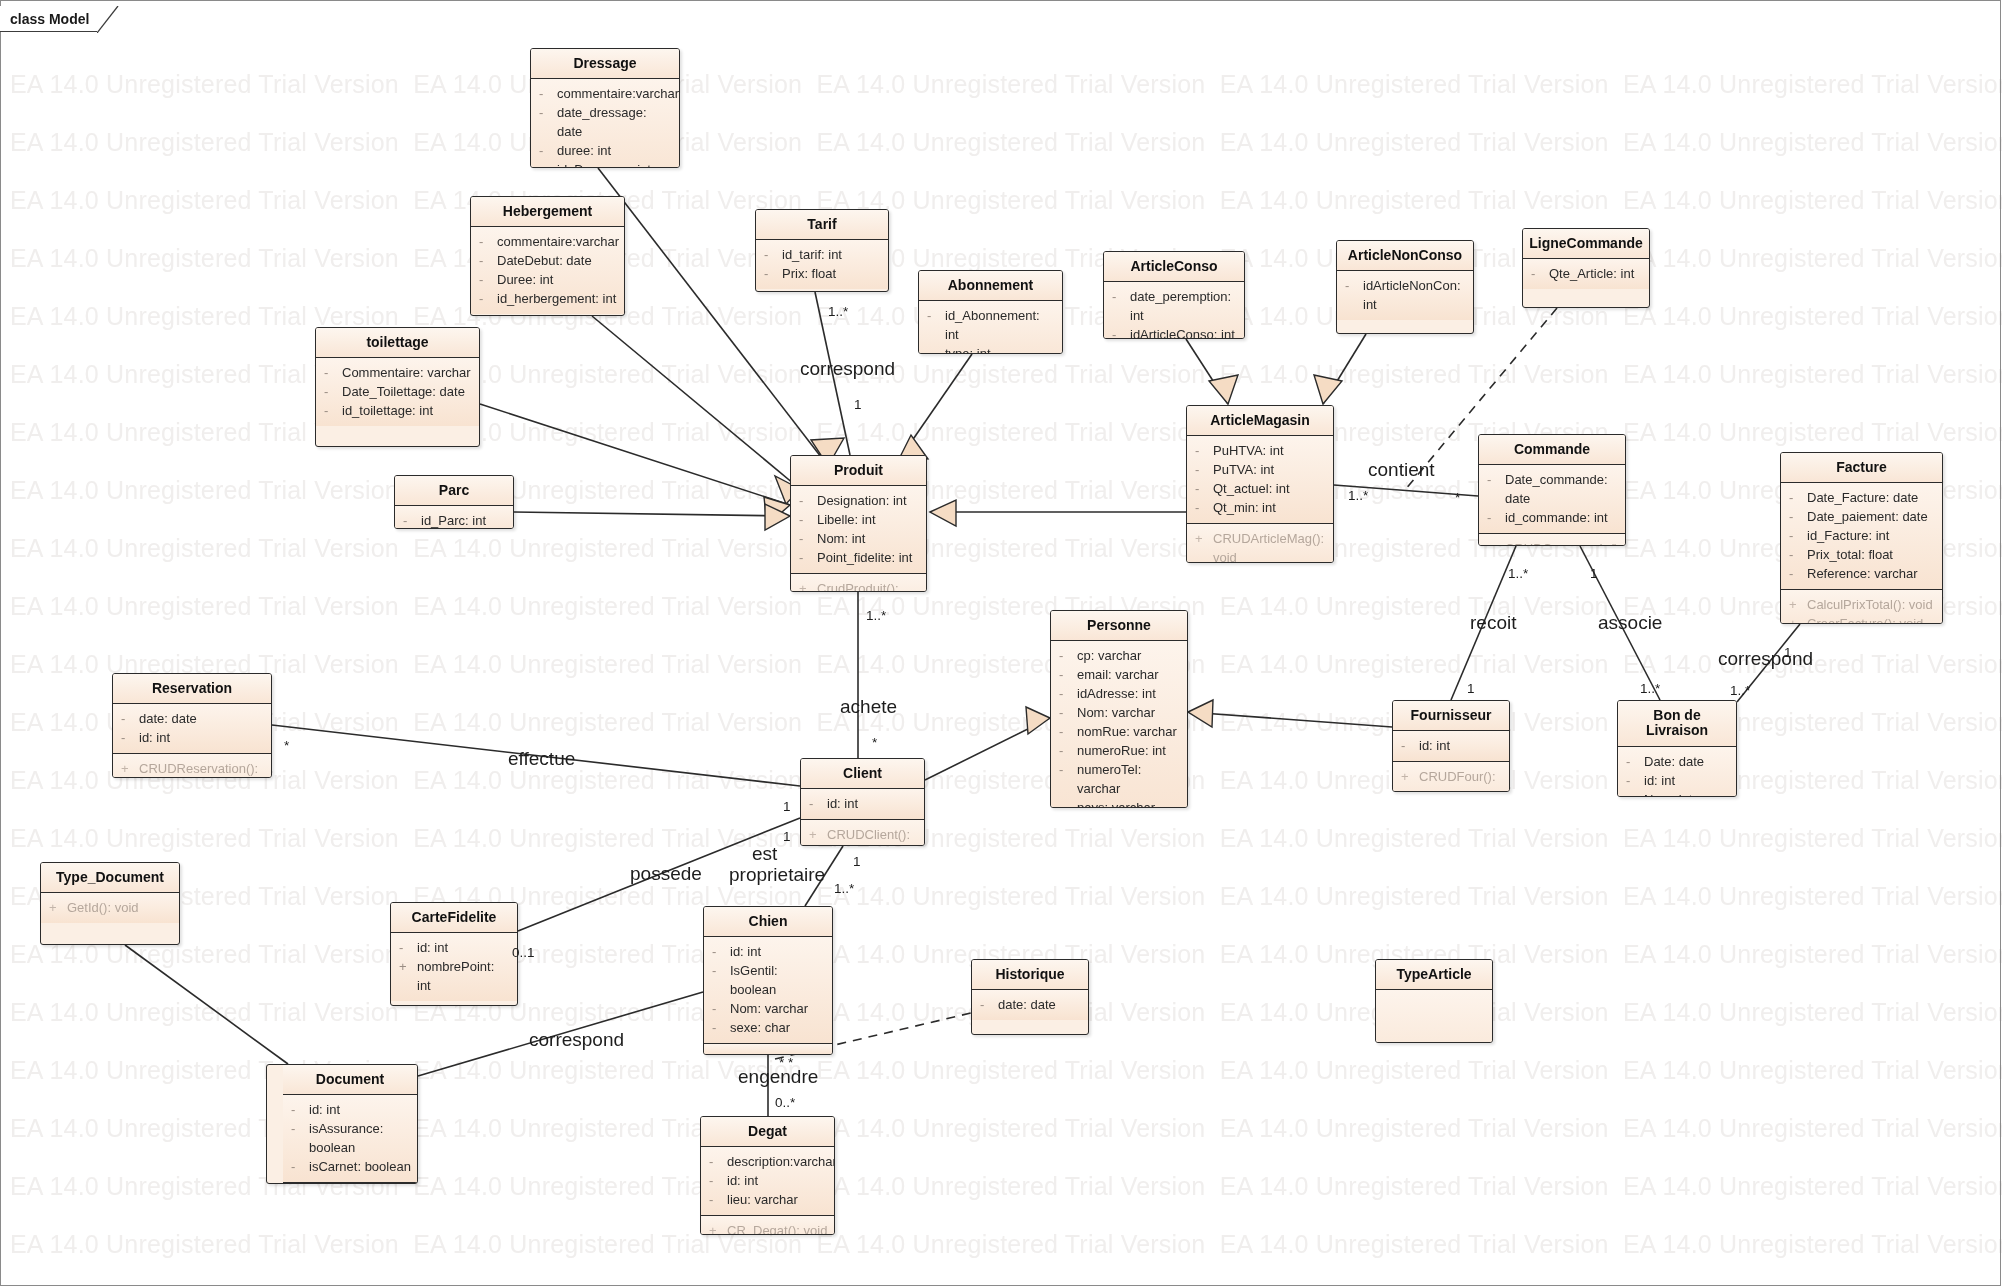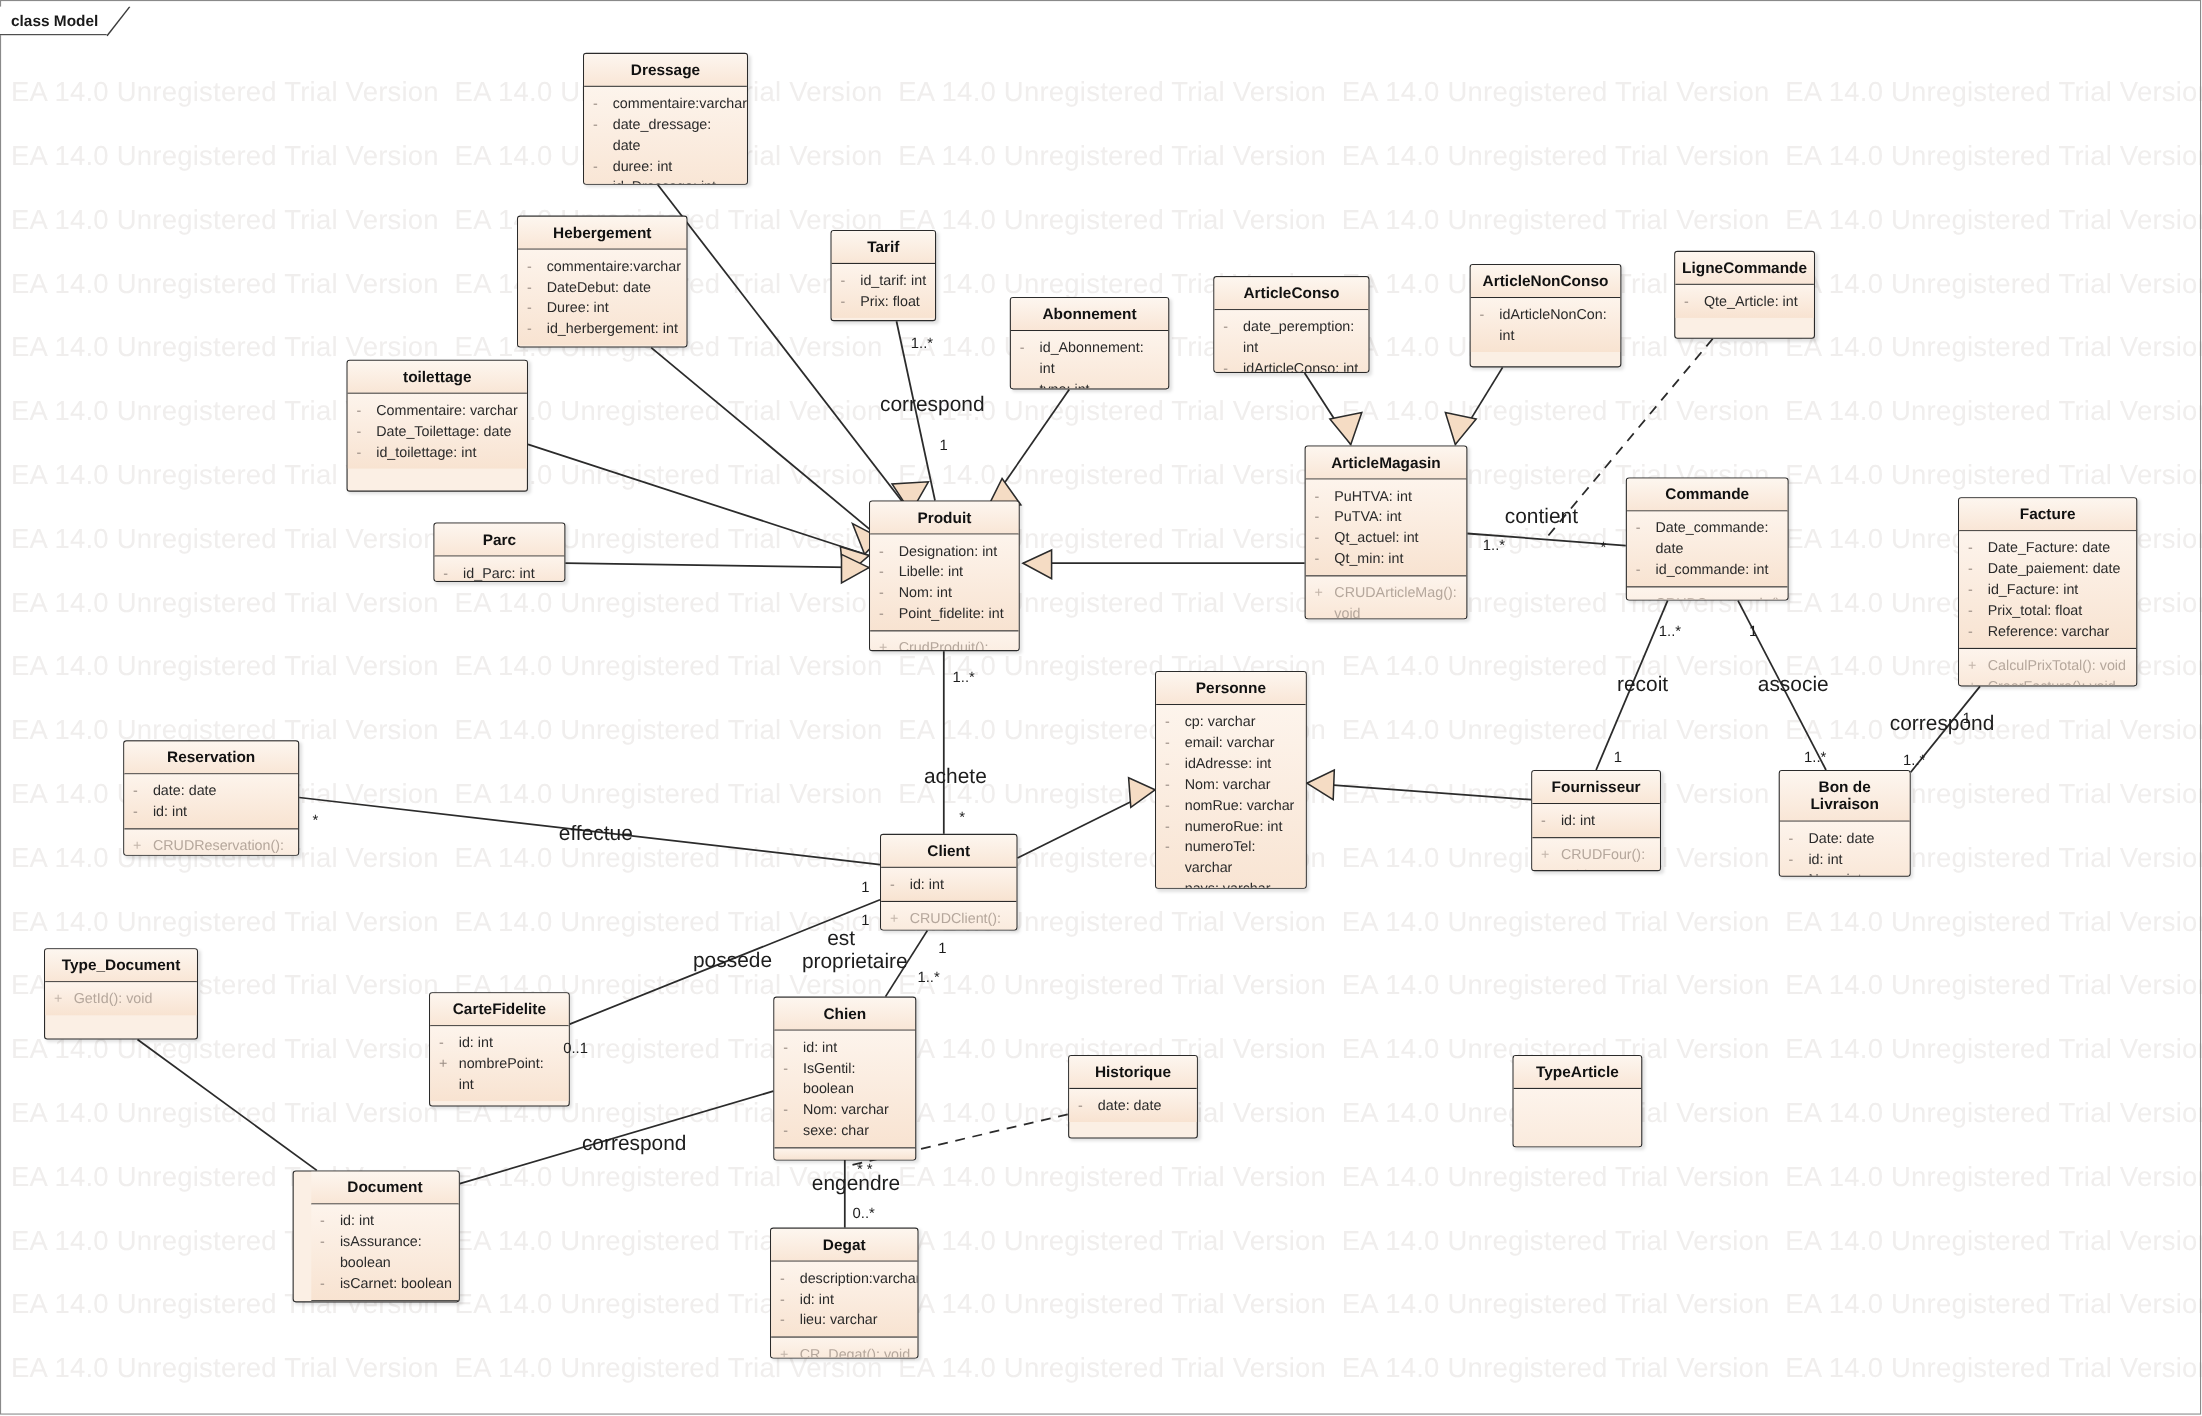--- a/index.html
+++ b/index.html
@@ -289,21 +289,21 @@
           <div class="feat">
             <span class="vis">-</span>
             <span class="sig">Duree: int</span>
           </div>
           <div class="feat">
             <span class="vis">-</span>
             <span class="sig">id_herbergement: int</span>
           </div>
         </div>
       </div>
-      <div class="uml" style="left: 755px; top: 209px; width: 96px; height: 83px;">
+      <div class="uml" style="left: 755px; top: 209px; width: 134px; height: 83px;">
         <div class="uml-name">Tarif</div>
         <div class="compartment">
           <div class="feat">
             <span class="vis">-</span>
             <span class="sig">id_tarif: int</span>
           </div>
           <div class="feat">
             <span class="vis">-</span>
             <span class="sig">Prix: float</span>
           </div>

